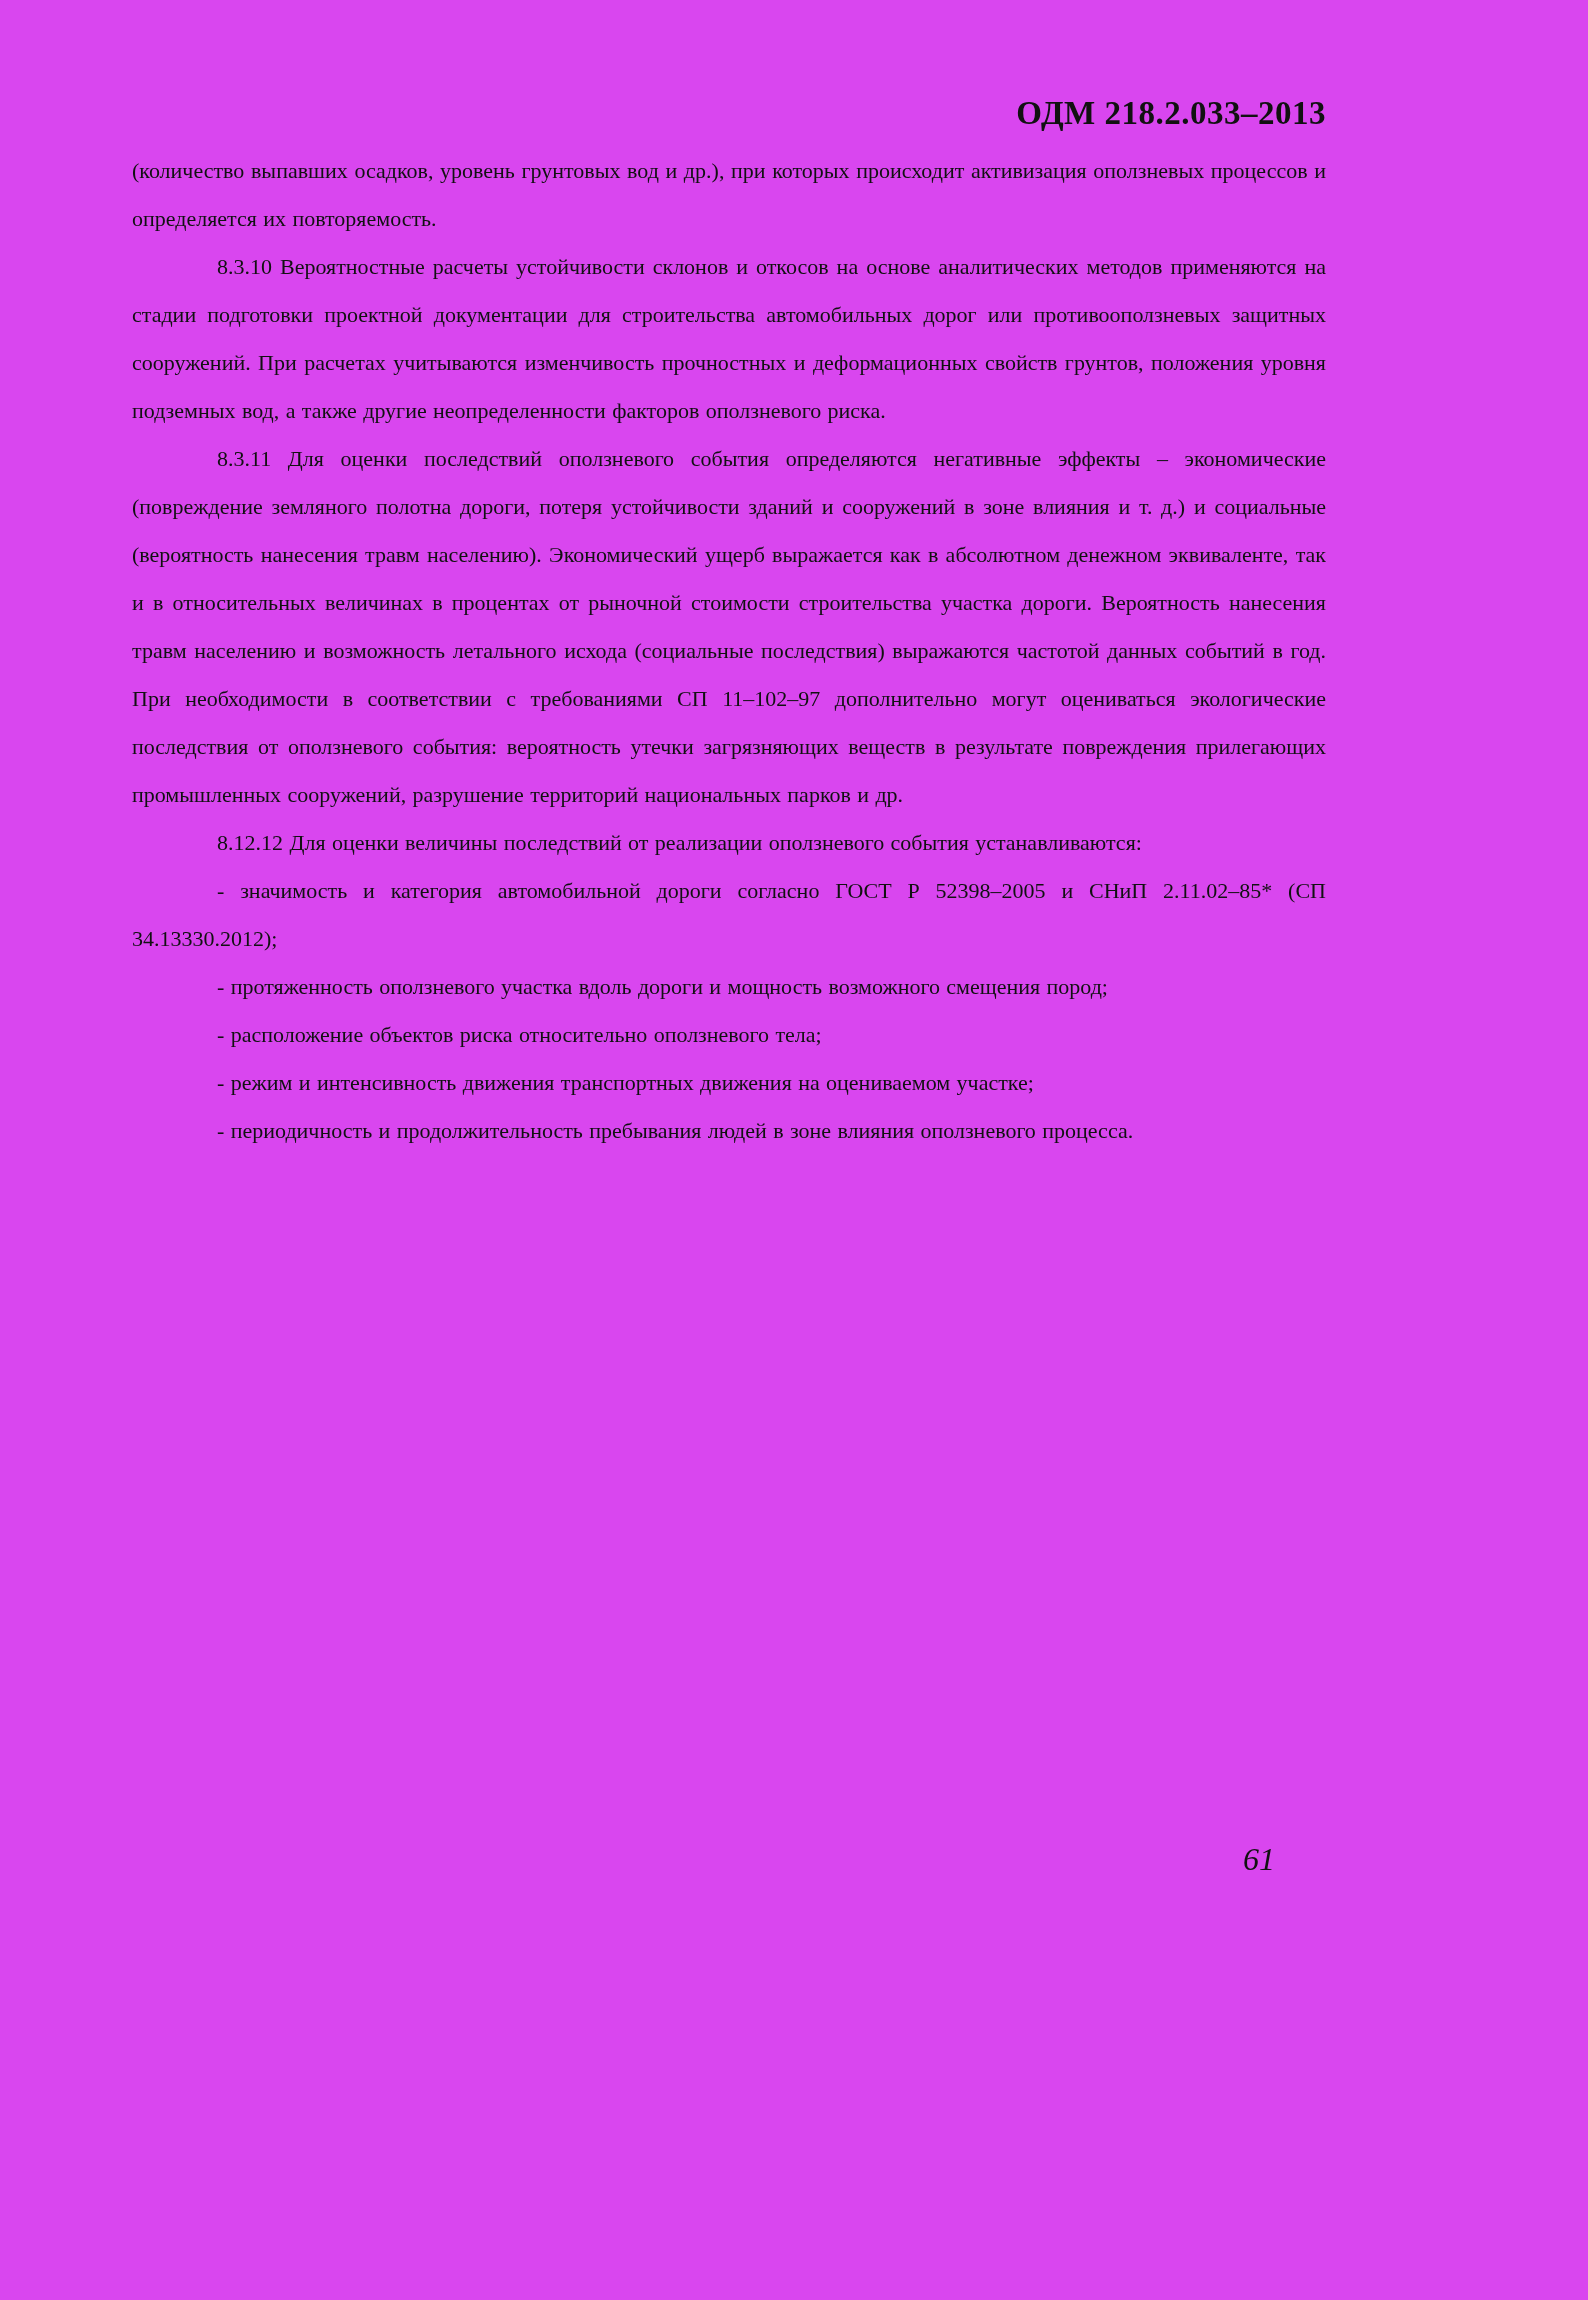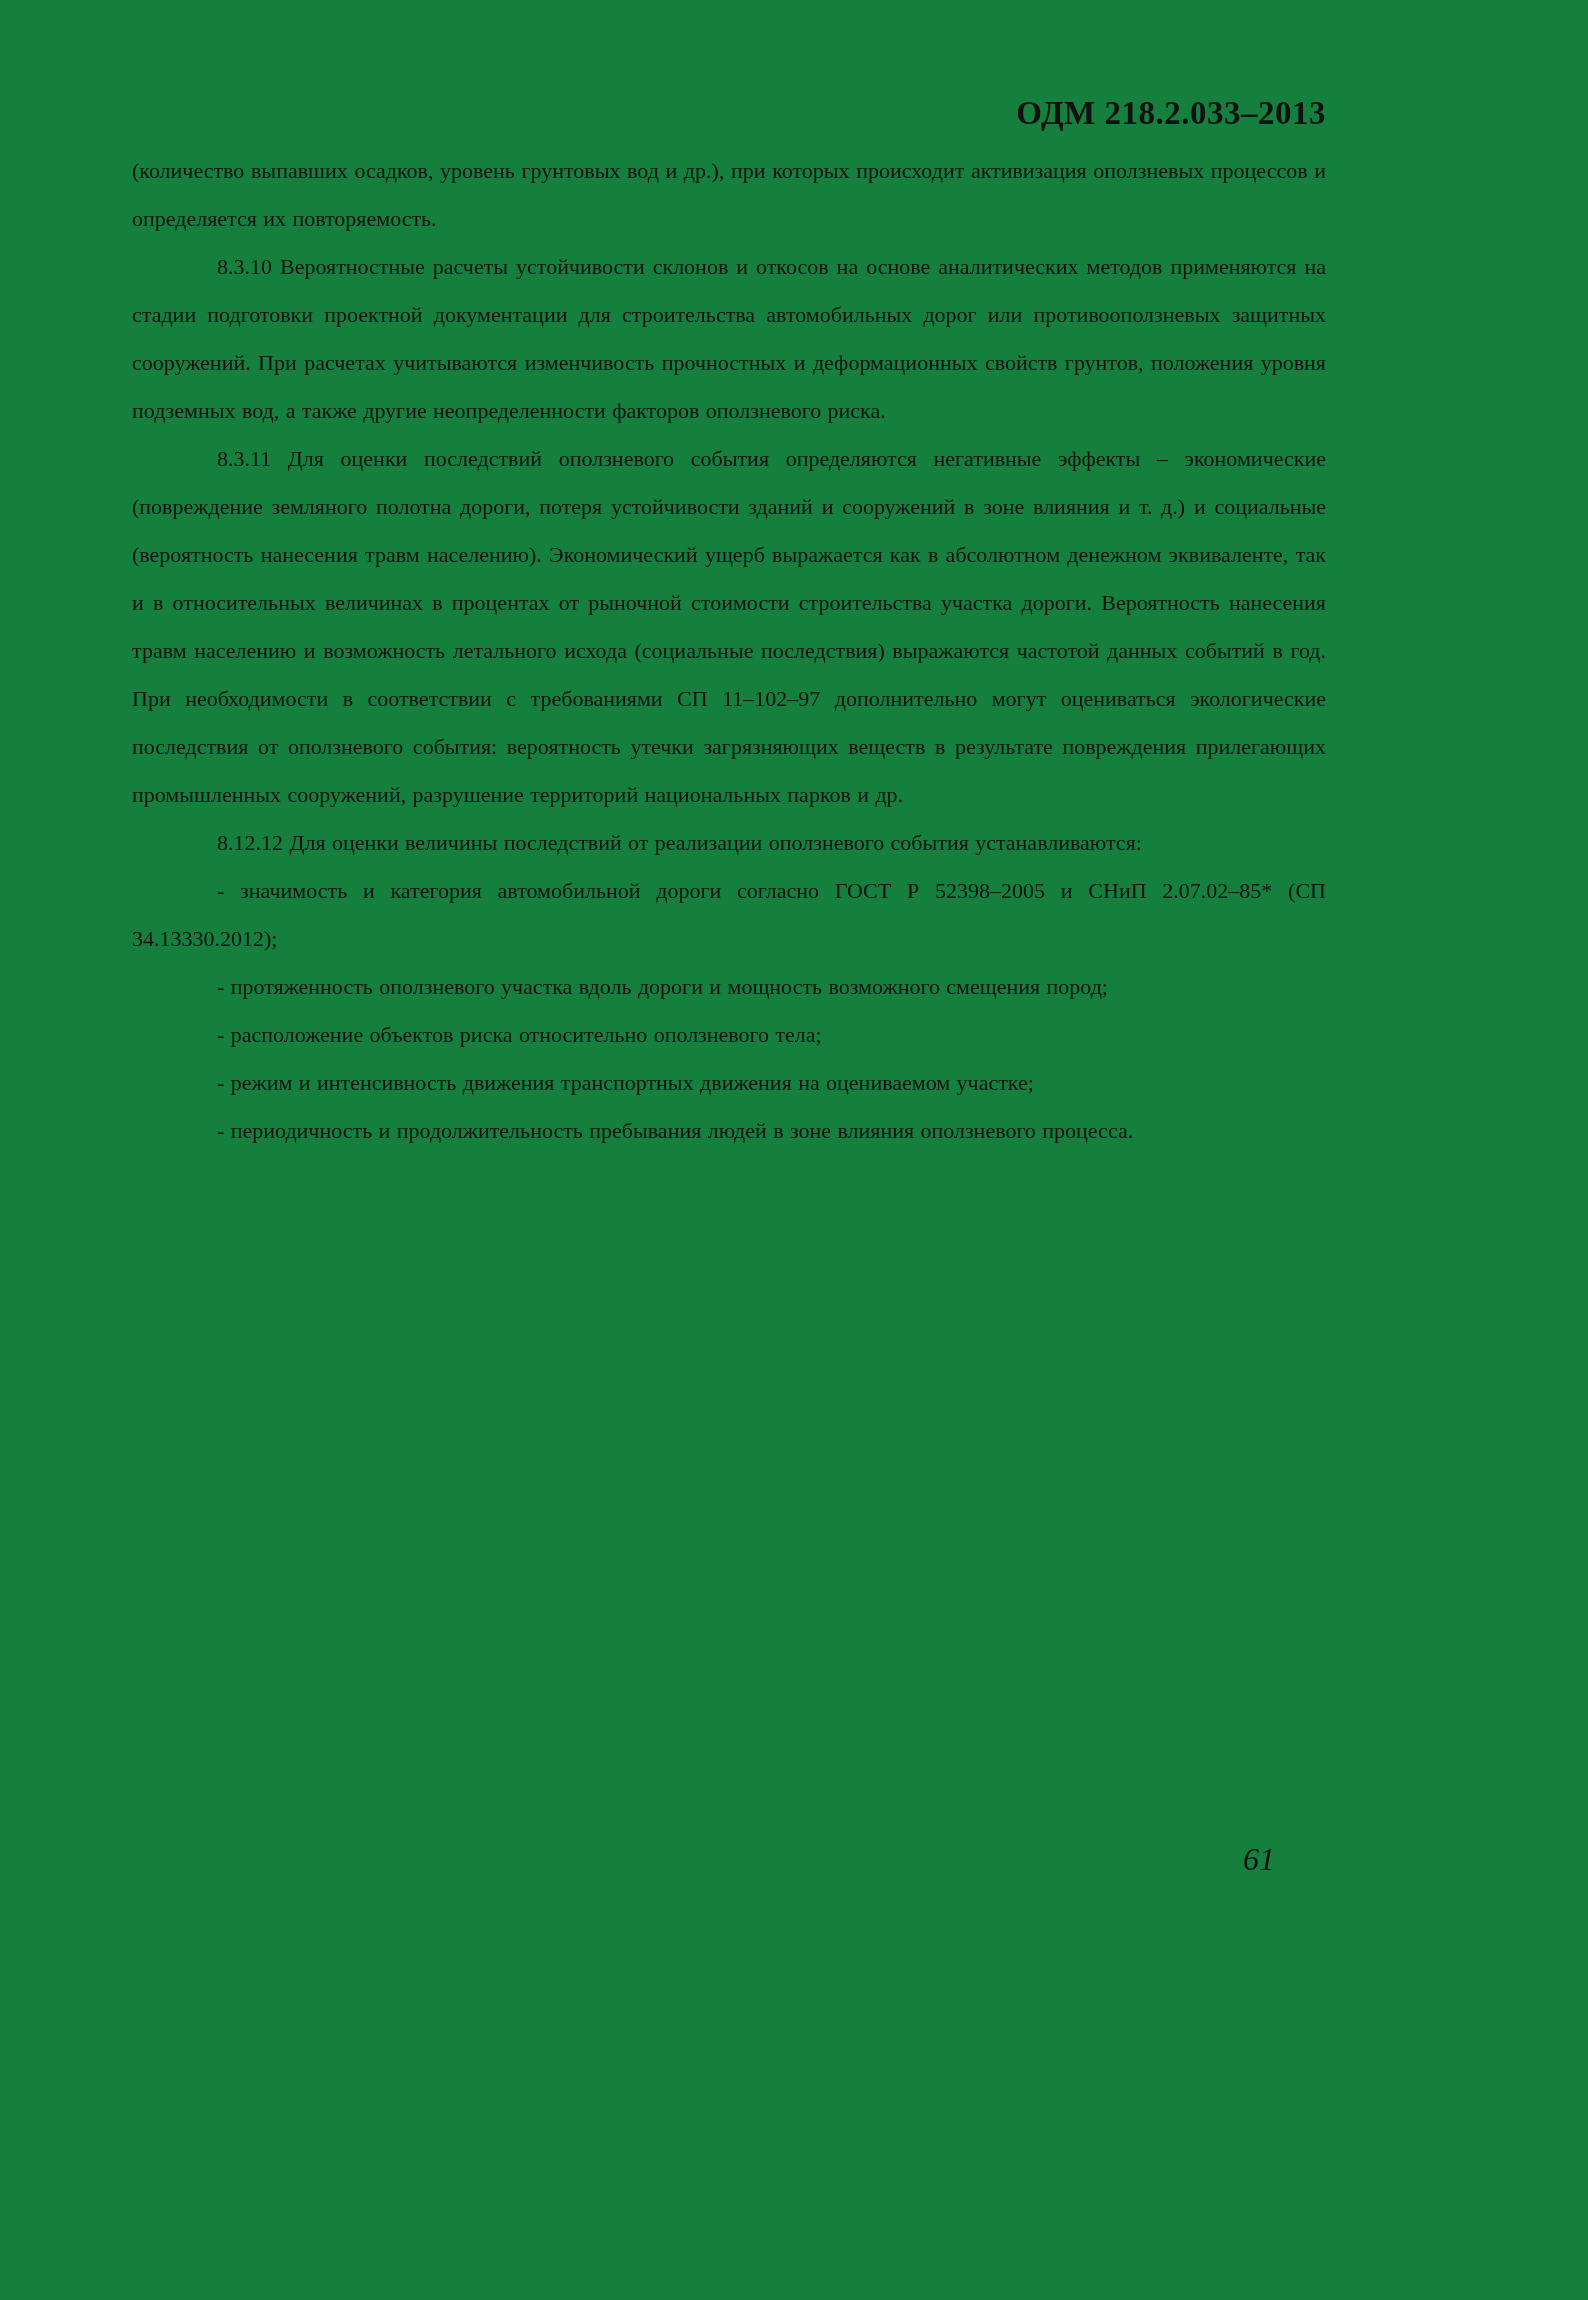--- a/index.html
+++ b/index.html
@@ -10,21 +10,21 @@
   body {
     width: 1589px;
     height: 2300px;
     font-family: "Liberation Serif", "DejaVu Serif", serif;
     color: #111111;
   }
   .page {
     position: relative;
     width: 1589px;
     height: 2300px;
-    background: #15803d;
+    background: #d946ef;
     overflow: hidden;
   }
   .doc-header {
     position: absolute;
     top: 95px;
     left: 132px;
     width: 1194px;
     text-align: right;
     font-weight: bold;
     font-size: 33px;
@@ -62,21 +62,21 @@
 
 <div class="page">
 
   <div class="doc-header">ОДМ 218.2.033–2013</div>
 
   <div class="content">
     <p class="para no-indent">(количество выпавших осадков, уровень грунтовых вод и др.), при которых происходит активизация оползневых процессов и определяется их повторяемость.</p>
     <p class="para">8.3.10 Вероятностные расчеты устойчивости склонов и откосов на основе аналитических методов применяются на стадии подготовки проектной документации для строительства автомобильных дорог или противооползневых защитных сооружений. При расчетах учитываются изменчивость прочностных и деформационных свойств грунтов, положения уровня подземных вод, а также другие неопределенности факторов оползневого риска.</p>
     <p class="para">8.3.11 Для оценки последствий оползневого события определяются негативные эффекты – экономические (повреждение земляного полотна дороги, потеря устойчивости зданий и сооружений в зоне влияния и т. д.) и социальные (вероятность нанесения травм населению). Экономический ущерб выражается как в абсолютном денежном эквиваленте, так и в относительных величинах в процентах от рыночной стоимости строительства участка дороги. Вероятность нанесения травм населению и возможность летального исхода (социальные последствия) выражаются частотой данных событий в год. При необходимости в соответствии с требованиями СП 11–102–97 дополнительно могут оцениваться экологические последствия от оползневого события: вероятность утечки загрязняющих веществ в результате повреждения прилегающих промышленных сооружений, разрушение территорий национальных парков и др.</p>
     <p class="para">8.12.12 Для оценки величины последствий от реализации оползневого события устанавливаются:</p>
-    <p class="para">- значимость и категория автомобильной дороги согласно ГОСТ Р 52398–2005 и СНиП 2.07.02–85* (СП 34.13330.2012);</p>
+    <p class="para">- значимость и категория автомобильной дороги согласно ГОСТ Р 52398–2005 и СНиП 2.11.02–85* (СП 34.13330.2012);</p>
     <p class="para">- протяженность оползневого участка вдоль дороги и мощность возможного смещения пород;</p>
     <p class="para">- расположение объектов риска относительно оползневого тела;</p>
     <p class="para">- режим и интенсивность движения транспортных движения на оцениваемом участке;</p>
     <p class="para">- периодичность и продолжительность пребывания людей в зоне влияния оползневого процесса.</p>
   </div>
 
   <div class="page-number">61</div>
 
 </div>
 

